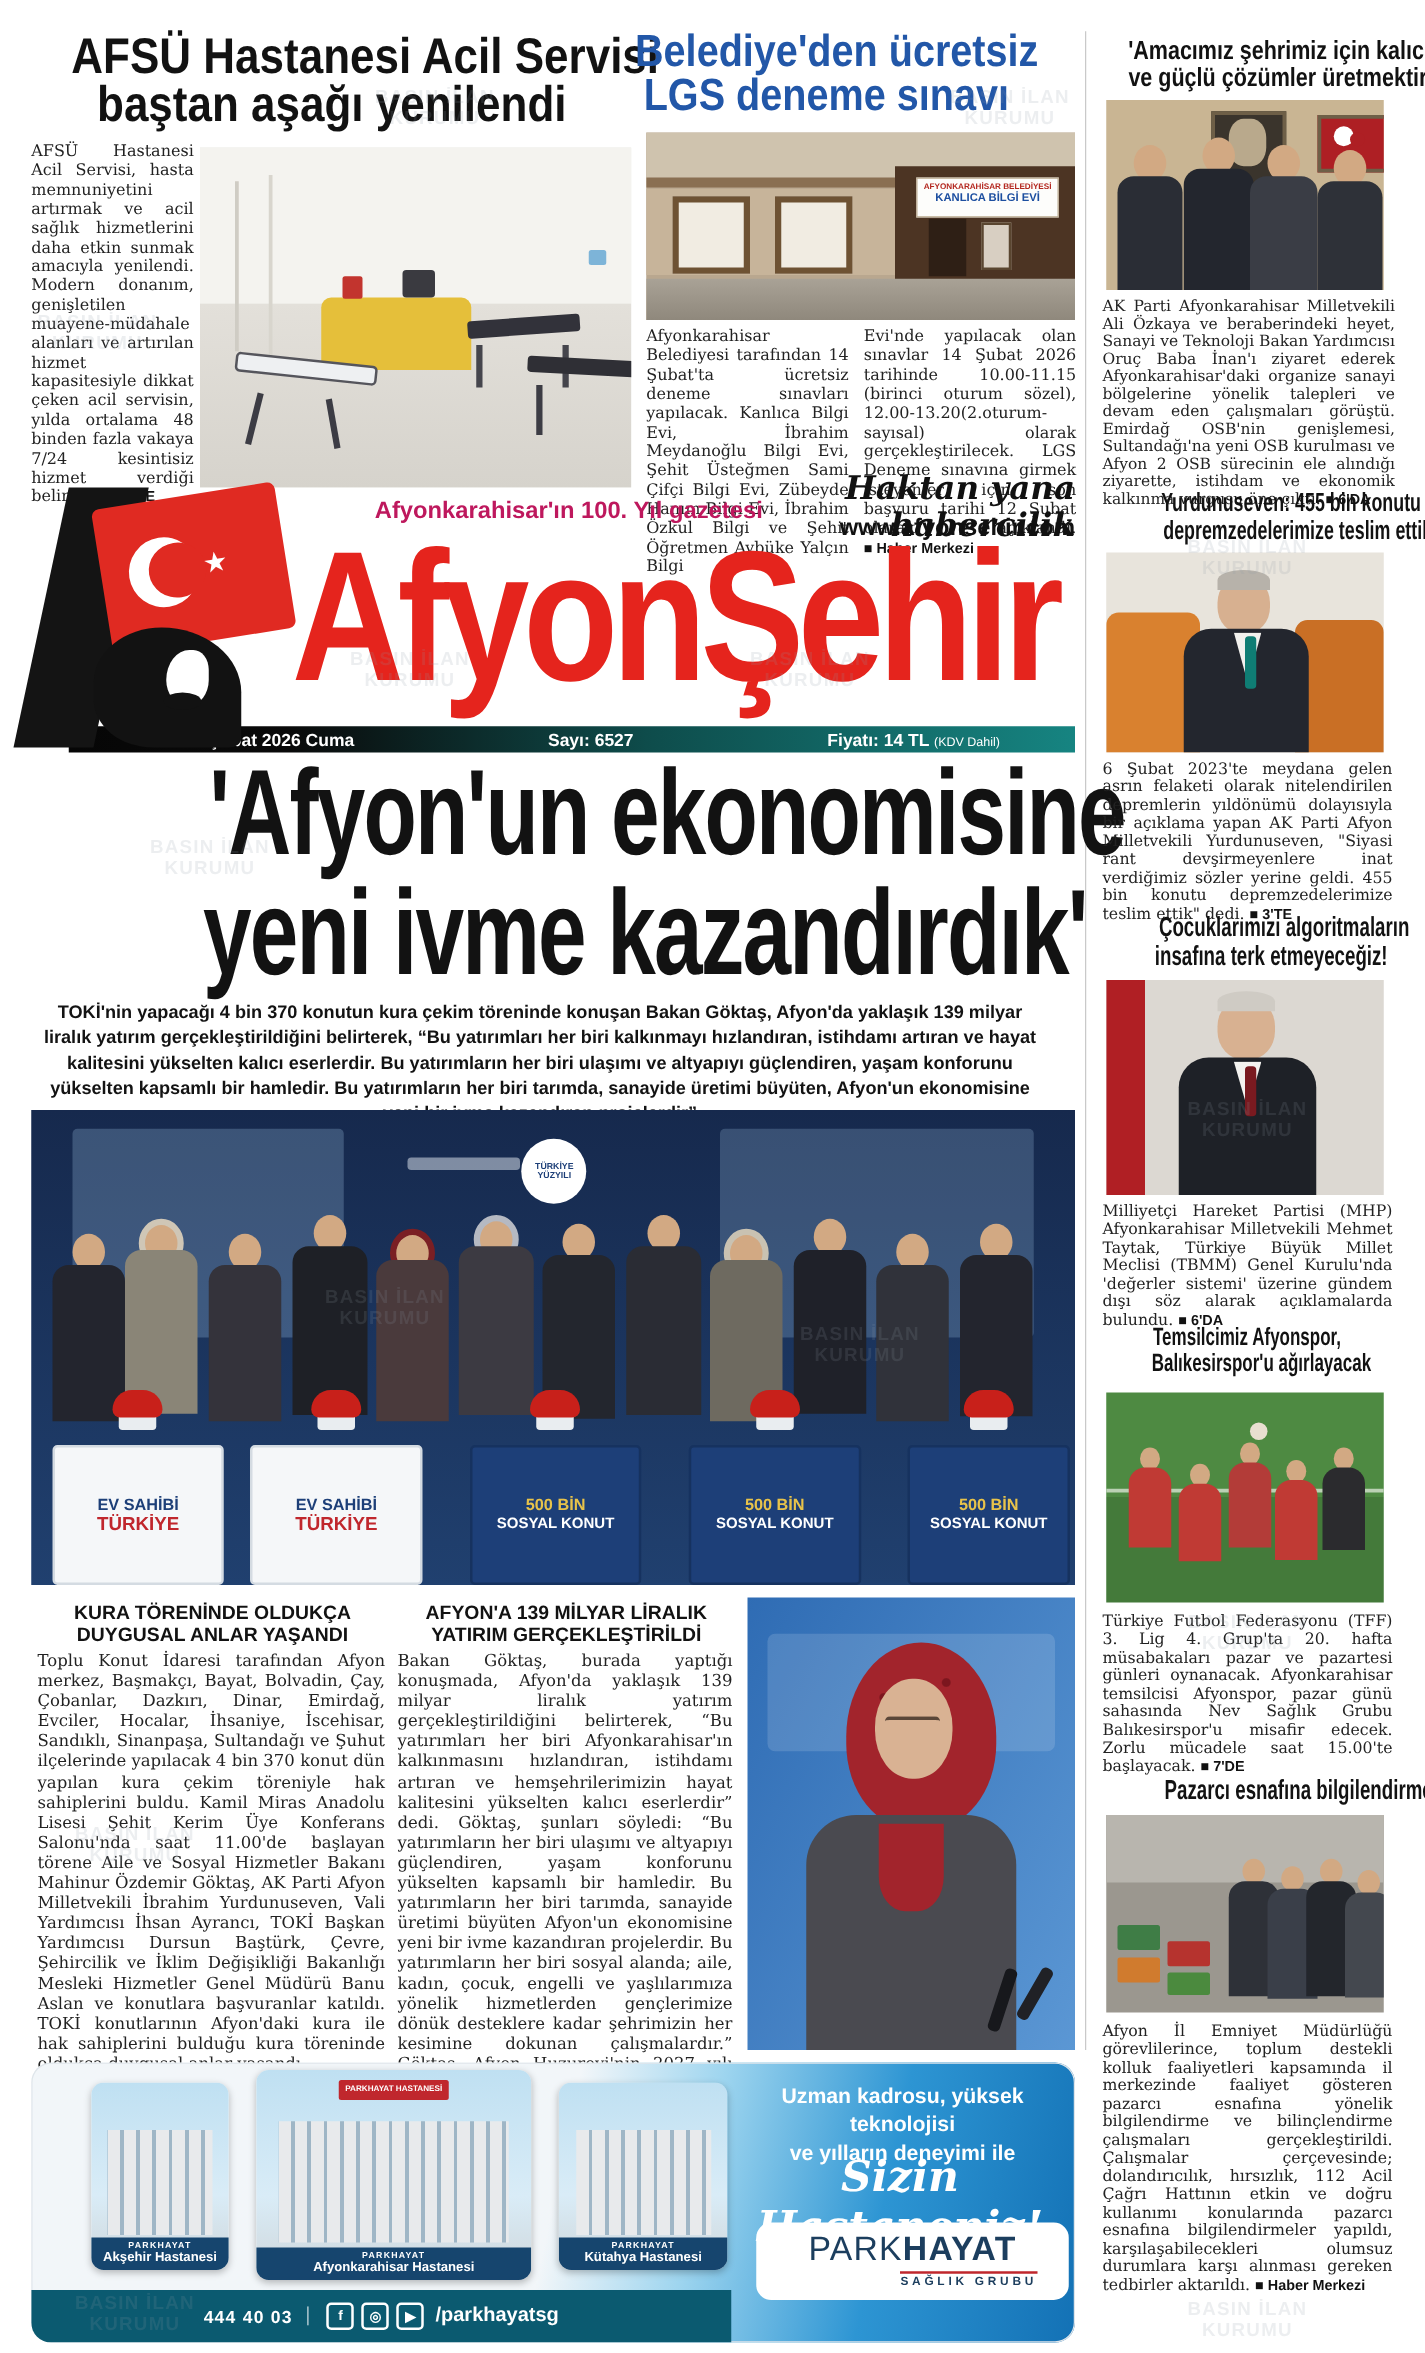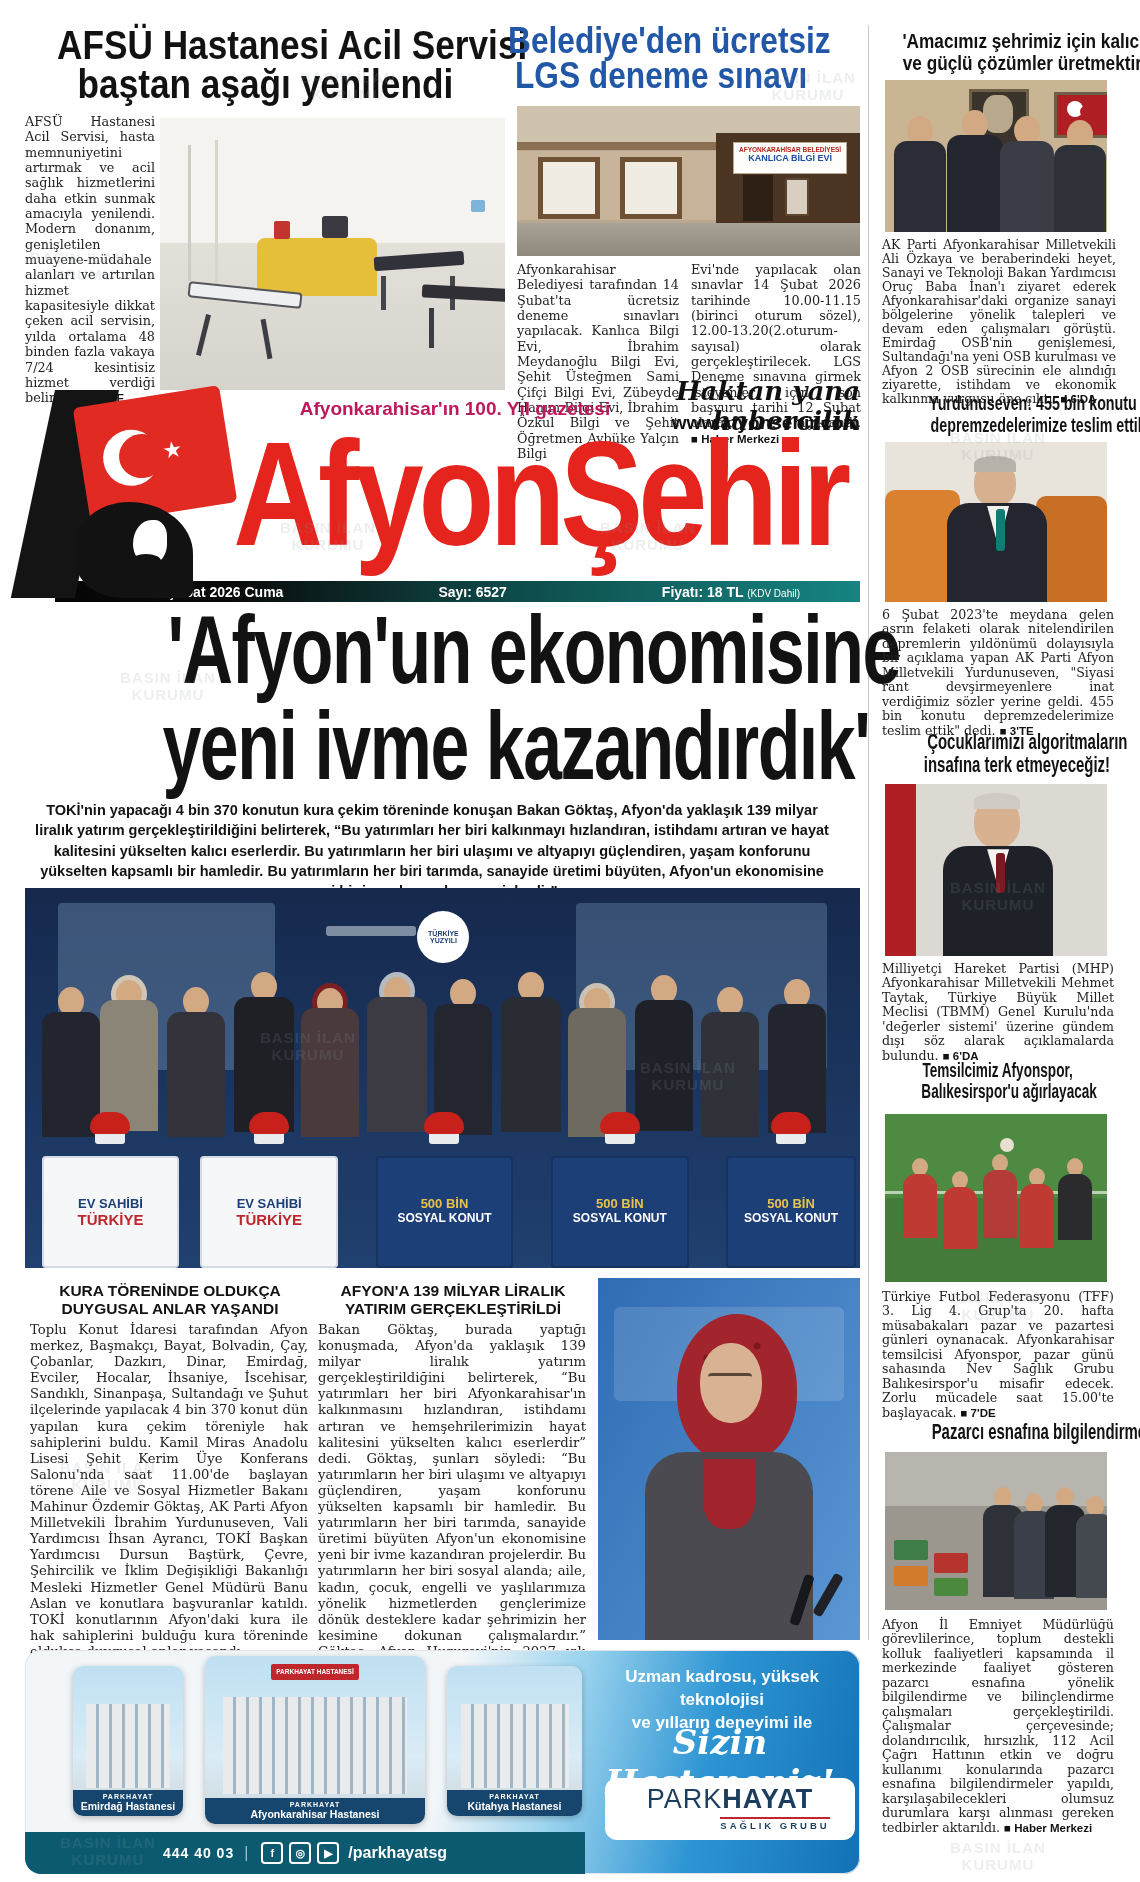--- a/index.html
+++ b/index.html
@@ -166,21 +166,21 @@
   </div>
   <div class="abs" style="left:290px;top:398px;width:330px;text-align:center;font-weight:bold;font-size:19px;color:#be185d;">Afyonkarahisar'ın 100. Yıl gazetesi</div>
   <div class="abs" style="left:600px;top:376px;width:260px;text-align:right;font-family:'DejaVu Serif',serif;font-style:italic;font-weight:bold;font-size:26px;color:#111;">Haktan yana habercilik</div>
   <div class="abs" style="left:640px;top:412px;width:220px;text-align:right;font-weight:bold;font-size:19px;color:#111;">www.afyonsehir.com</div>
   <div class="abs" style="left:175px;top:420px;width:690px;height:165px;text-align:center;z-index:2;">
     <span id="logo" style="display:inline-block;font-size:148px;line-height:1;transform:scaleX(.84);transform-origin:center;">AfyonŞehir</span>
   </div>
   <div id="datebar" class="abs" style="left:55px;top:581px;width:805px;height:21px;z-index:2;">
     <span style="margin-left:100px;">6 Şubat 2026 Cuma</span>
     <span style="margin-left:auto;">Sayı: 6527</span>
-    <span style="margin-left:auto;margin-right:60px;"><span>Fiyatı: 18 TL</span> <span style="font-size:10px;font-weight:normal;">(KDV Dahil)</span></span>
+    <span style="margin-left:auto;margin-right:60px;"><span>Fiyatı: 14 TL</span> <span style="font-size:10px;font-weight:normal;">(KDV Dahil)</span></span>
   </div>
 
   <div class="abs hl" style="left:25px;top:602px;width:835px;font-size:97px;line-height:.99;letter-spacing:-2px;">
     <span class="sc" style="transform:scaleX(.72);">'Afyon'un ekonomisine</span><br>
     <span class="sc" style="transform:scaleX(.72);">yeni ivme kazandırdık'</span>
   </div>
   <div class="abs" style="left:28px;top:800px;width:808px;text-align:center;font-weight:bold;font-size:14.5px;line-height:1.4;color:#131313;">TOKİ'nin yapacağı 4 bin 370 konutun kura çekim töreninde konuşan Bakan Göktaş, Afyon'da yaklaşık 139 milyar liralık yatırım gerçekleştirildiğini belirterek, “Bu yatırımları her biri kalkınmayı hızlandıran, istihdamı artıran ve hayat kalitesini yükselten kalıcı eserlerdir. Bu yatırımların her biri ulaşımı ve altyapıyı güçlendiren, yaşam konforunu yükselten kapsamlı bir hamledir. Bu yatırımların her biri tarımda, sanayide üretimi büyüten, Afyon'un ekonomisine yeni bir ivme kazandıran projelerdir”</div>
 
   <div class="photo" style="left:25px;top:888px;width:835px;height:380px;background:linear-gradient(#16294d,#20406f);">
     <div class="abs" style="left:4%;top:4%;width:26%;height:44%;background:#9fc2e2;opacity:.28;border-radius:4px;"></div>
@@ -378,21 +378,21 @@
     <span>Afyon İl Emniyet Müdürlüğü görevlilerince, toplum destekli kolluk faaliyetleri kapsamında il merkezinde faaliyet gösteren pazarcı esnafına yönelik bilgilendirme ve bilinçlendirme çalışmaları gerçekleştirildi. Çalışmalar çerçevesinde; dolandırıcılık, hırsızlık, 112 Acil Çağrı Hattının etkin ve doğru kullanımı konularında pazarcı esnafına bilgilendirmeler yapıldı, karşılaşabilecekleri olumsuz durumlara karşı alınması gereken tedbirler aktarıldı.</span> <b class="ref">■ Haber Merkezi</b>
   </p>
 
   <div id="ad" class="abs" style="left:25px;top:1650px;width:835px;height:224px;">
 
     <div class="hcard" style="left:48px;top:16px;width:110px;height:150px;">
       <div class="sky"></div>
       <div class="bld" style="left:12%;bottom:28px;width:76%;height:56%;"></div>
       <div class="hlabel">
           <span class="b1">PARKHAYAT</span>
-          <span class="b2">Emirdağ Hastanesi</span>
+          <span class="b2">Akşehir Hastanesi</span>
         </div>
     </div>
     <div class="hcard" style="left:180px;top:6px;width:220px;height:168px;">
       <div class="sky"></div>
       <div class="abs" style="left:30%;top:8px;width:40%;height:16px;background:#c0272d;color:#fff;font-size:6.5px;font-weight:bold;text-align:center;line-height:16px;border-radius:2px;">PARKHAYAT HASTANESİ</div>
       <div class="bld" style="left:8%;bottom:30px;width:84%;height:58%;"></div>
       <div class="hlabel">
           <span class="b1">PARKHAYAT</span>
           <span class="b2">Afyonkarahisar Hastanesi</span>
         </div>

